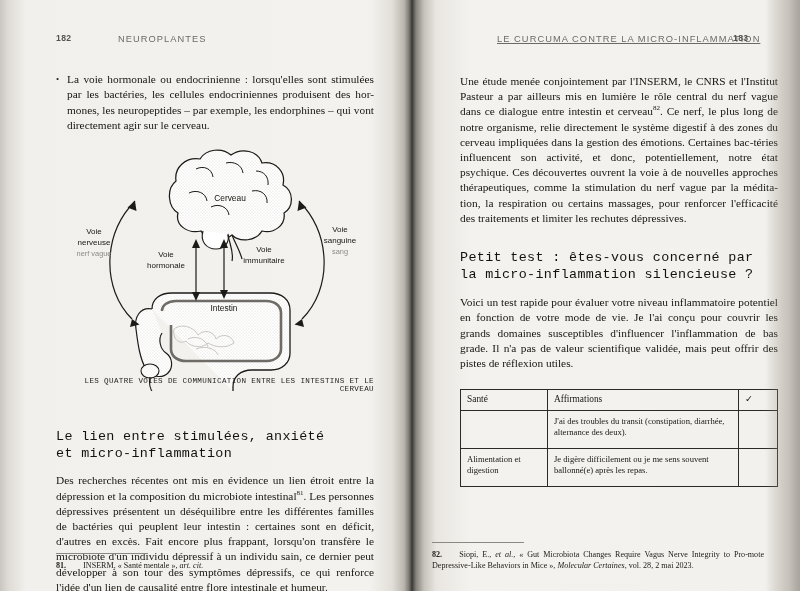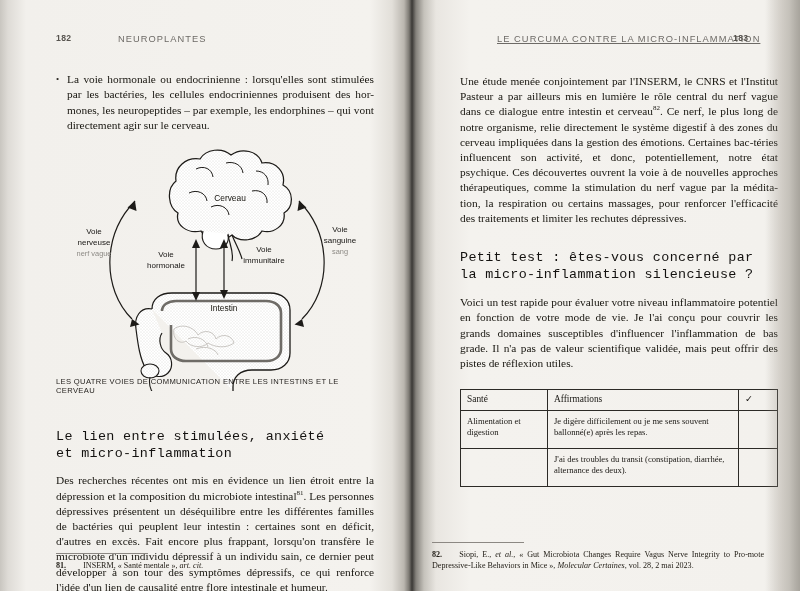--- a/index.html
+++ b/index.html
@@ -57,22 +57,22 @@
   h2.section{
     font-family:Liberation Mono, monospace;
     font-size:13.4px;font-weight:normal;letter-spacing:.35px;
     line-height:16.6px;margin:0;color:#141210;
   }
 
   
   .figure{position:relative;width:318px;height:268px;margin-top:6px;}
   .figure svg{position:absolute;left:0;top:0;}
   .fig-caption{
-    font-family:Liberation Sans, sans-serif;
-    font-size:7.6px;letter-spacing:.35px;text-align:left;
+    font-family:Liberation Mono, monospace;
+    font-size:7.6px;letter-spacing:.35px;text-align:right;
     color:#262320;margin-top:-2px;
   }
   .fig-label{
     font-family:"Liberation Sans", sans-serif;
     font-size:8px;text-align:center;fill:#181614;
   }
   .fig-sub{
     font-family:"Liberation Sans", sans-serif;
     font-size:7.4px;fill:#8d8a85;
   }
@@ -258,27 +258,27 @@
       <table class="quiz-table">
         <thead>
           <tr>
             <th class="c-theme">Santé</th>
             <th>Affirmations</th>
             <th class="c-check check-head">✓</th>
           </tr>
         </thead>
         <tbody>
           <tr class="row-tall">
-            <td class="c-theme">Alimentation et digestion</td>
-            <td>Je digère difficilement ou je me sens souvent ballonné(e) après les repas.</td>
+            <td class="c-theme"></td>
+            <td>J'ai des troubles du transit (constipation, diarrhée, alternance des deux).</td>
             <td class="c-check"></td>
           </tr>
           <tr class="row-tall">
-            <td class="c-theme"></td>
-            <td>J'ai des troubles du transit (constipation, diarrhée, alternance des deux).</td>
+            <td class="c-theme">Alimentation et digestion</td>
+            <td>Je digère difficilement ou je me sens souvent ballonné(e) après les repas.</td>
             <td class="c-check"></td>
           </tr>
         </tbody>
       </table>
     </div>
 
     <div class="fn-wrap fn-right" style="left:20px;width:332px;">
       <div class="fn-rule"></div>
       <div class="fn">
         <span class="num">82.</span><span>Siopi, E., </span><em>et al.</em><span>, « Gut Microbiota Changes Require Vagus Nerve Integrity to Pro-mote Depressive-Like Behaviors in Mice », </span><em>Molecular Certaines</em><span>, vol. 28, 2 mai 2023.</span>

